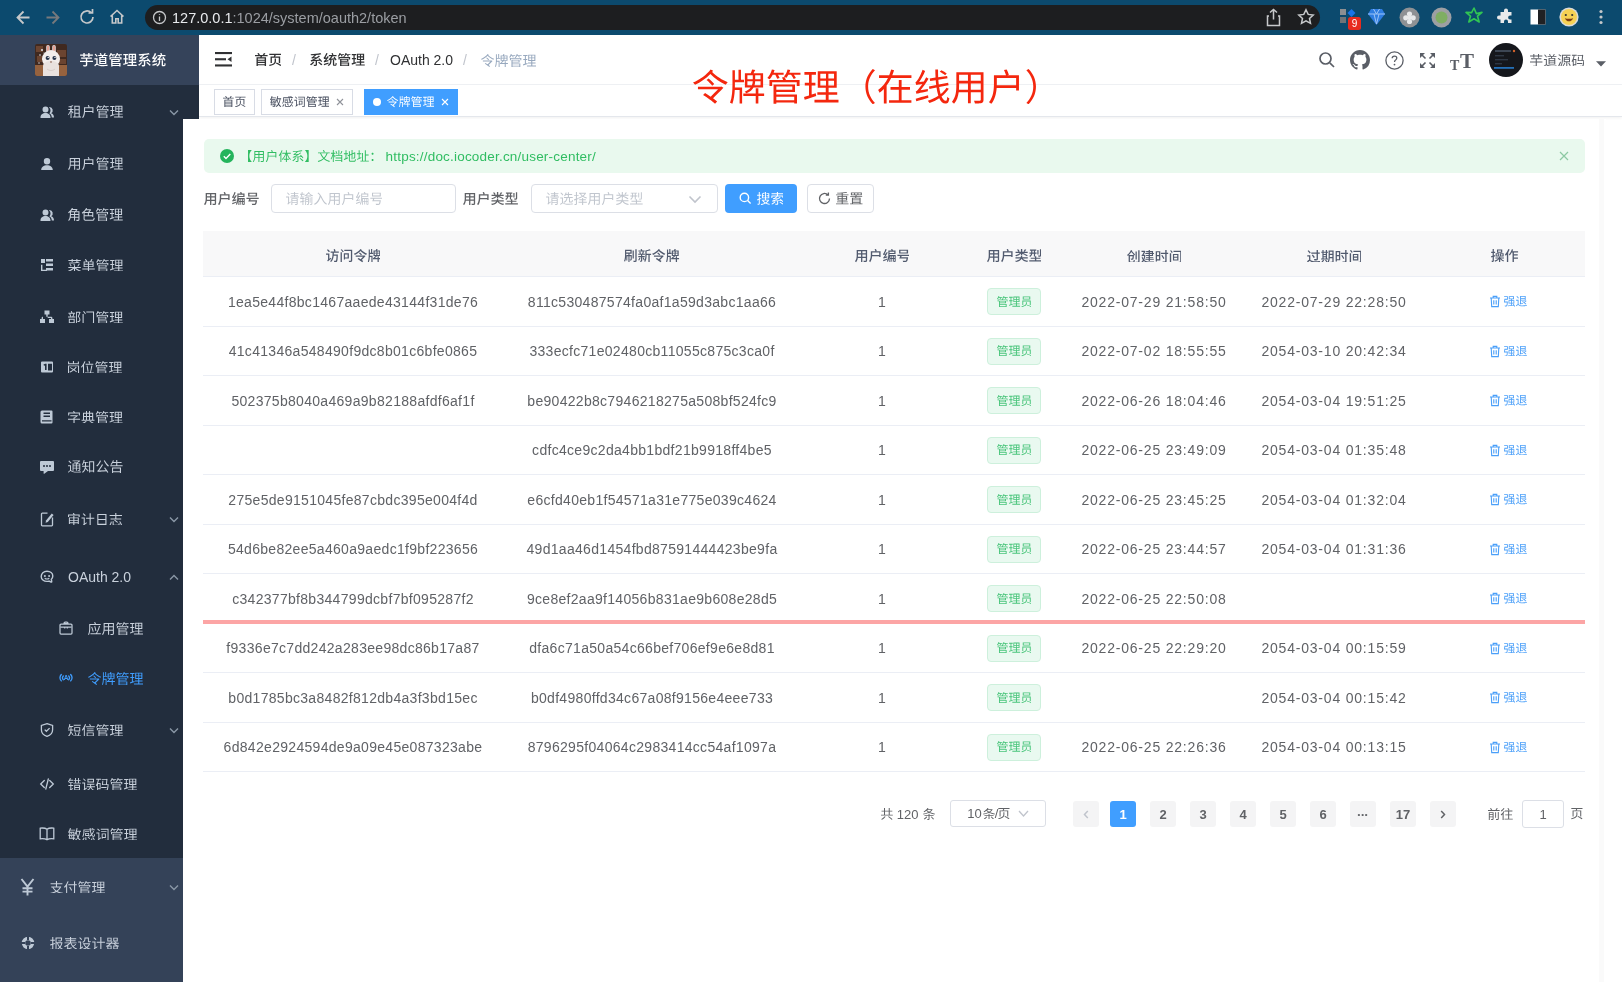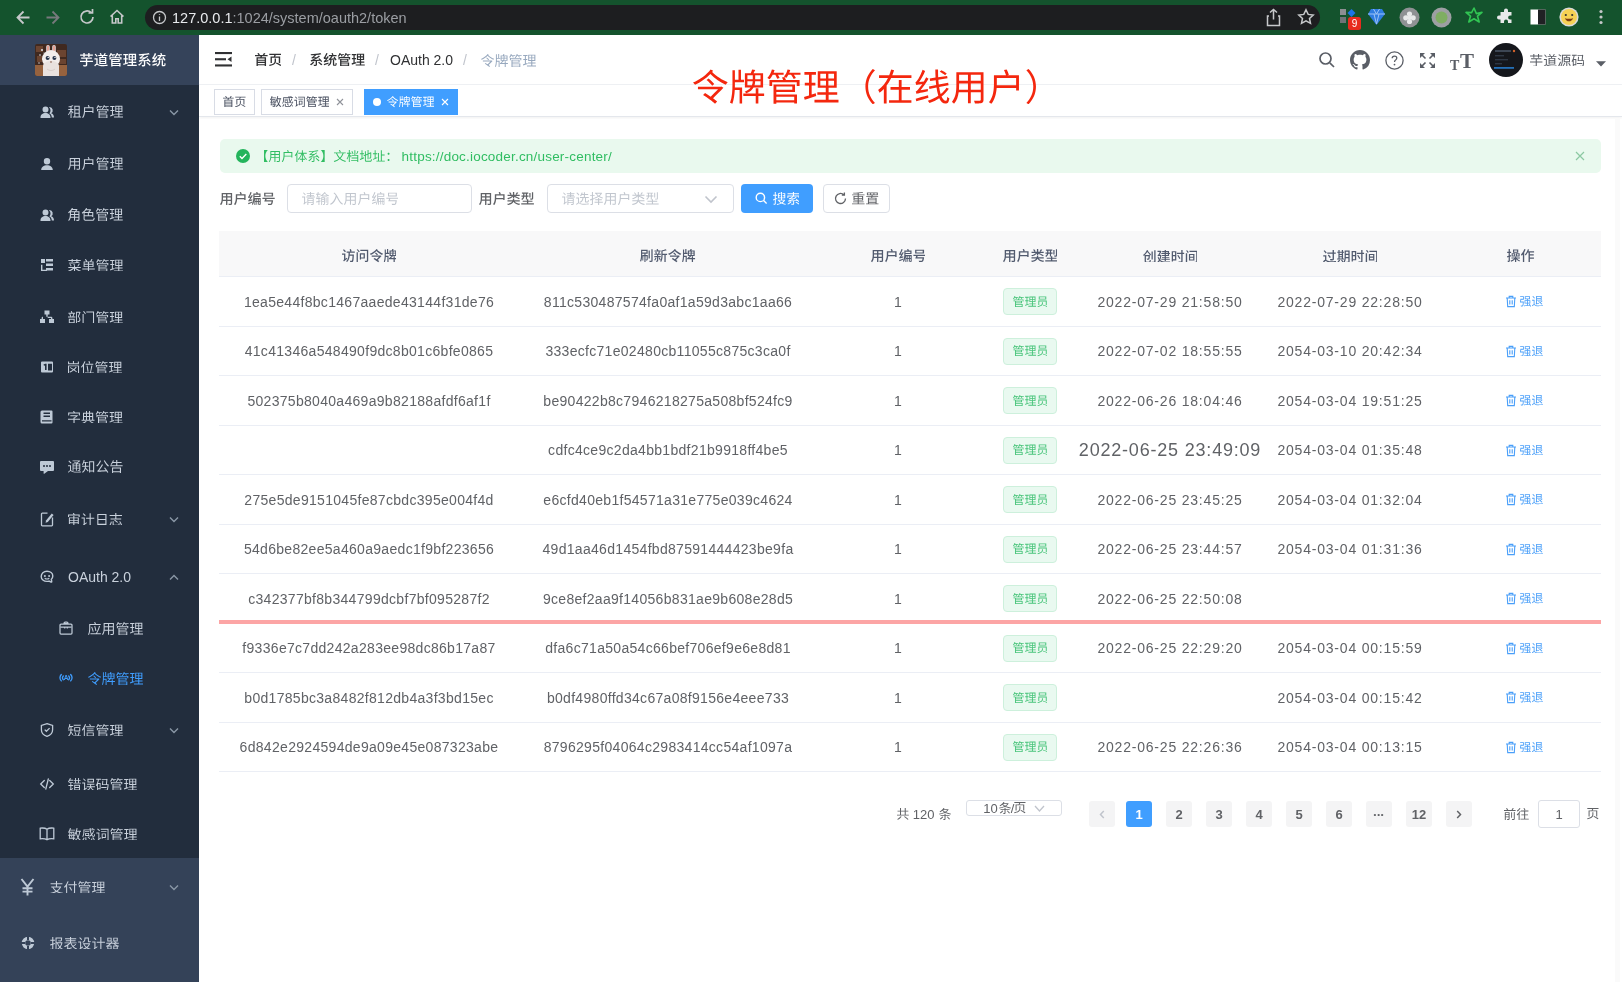--- a/index.html
+++ b/index.html
@@ -1,14 +1,14 @@
 <!DOCTYPE html>
 <html><head><meta charset="utf-8"><style>*{margin:0;padding:0;box-sizing:border-box}body{font-family:"Liberation Sans",sans-serif;width:1622px;height:982px;overflow:hidden;background:#fff}.ab{position:absolute}.fx{display:flex;align-items:center}</style></head><body>
 <div class="ab" style="left:0;top:0;width:1622px;height:982px;overflow:hidden">
-    <div class="ab" style="left:0;top:0;width:1622px;height:35px;background:#14532d">
+    <div class="ab" style="left:0;top:0;width:1622px;height:35px;background:#0c4a6e">
       <svg class="ab" style="left:12px;top:8px" width="19" height="19" viewBox="0 0 19 19">
         <path d="M11.5 3.5 5.5 9.5l6 6M5.5 9.5h12" stroke="#c6c8ca" stroke-width="1.8" fill="none"></path>
       </svg>
       <svg class="ab" style="left:45px;top:8px" width="19" height="19" viewBox="0 0 19 19">
         <path d="M7.5 3.5l6 6-6 6M13.5 9.5h-12" stroke="#77797c" stroke-width="1.8" fill="none"></path>
       </svg>
       <svg class="ab" style="left:78px;top:8px" width="18" height="18" viewBox="0 0 18 18">
         <path d="M15 9a6 6 0 1 1-1.8-4.3M14.5 1v4h-4" stroke="#c6c8ca" stroke-width="1.7" fill="none"></path>
       </svg>
       <svg class="ab" style="left:108px;top:8px" width="18" height="18" viewBox="0 0 18 18">
@@ -442,21 +442,21 @@
         <svg style="margin-left:7px;display:block" width="8" height="8" viewBox="0 0 8 8">
           <path d="M1 1l6 6M7 1l-6 6" stroke="#fff" stroke-width="1.1"></path>
         </svg>
       </div>
     </div>
     <div class="ab" style="left:693px;top:69px">
       <svg style="display:block;" width="342.99" height="35.22" viewBox="35 -856 9270 952">
         <use href="#r21" fill="#f4270e"></use>
       </svg>
     </div>
-    <div class="ab" style="left:199px;top:119px;width:1423px;height:863px;background:#fff">
+    <div class="ab" style="left:183px;top:119px;width:1423px;height:863px;background:#fff">
       <div class="ab" style="left:1416px;top:0;width:5px;height:863px;background:#fafafa"></div>
       <div class="ab fx" style="left:21px;top:20px;width:1381px;height:34px;background:#e9f9ee;border-radius:5px">
         <svg style="margin-left:16px;display:block" width="14" height="14" viewBox="0 0 14 14">
           <circle cx="7" cy="7" r="7" fill="#24b45c"></circle>
           <path d="m3.8 7.2 2.2 2.2 4.3-4.3" stroke="#fff" stroke-width="1.4" fill="none"></path>
         </svg>
         <div style="margin-left:14px">
           <svg style="display:block;" width="125.58" height="12.13" viewBox="666 -847 9660 933">
             <use href="#r22" fill="#30bd62"></use>
           </svg>
@@ -611,21 +611,21 @@
       <div class="ab" style="left:20px;top:306.5px;width:1382px;height:49.5px;border-bottom:1px solid #ebeef5">
         <div class="ab fx" style="left:289px;top:0;width:320px;height:49px;justify-content:center;color:#606266;font-size:14px;letter-spacing:.3px">cdfc4ce9c2da4bb1bdf21b9918ff4be5</div>
         <div class="ab fx" style="left:629px;top:0;width:100px;height:49px;justify-content:center;color:#606266;font-size:14px">1</div>
         <div class="ab fx" style="left:761px;top:0;width:100px;height:49px;justify-content:center">
           <div class="fx" style="height:27px;padding:0 9px;background:#e9f9f0;border:1px solid #cdf0dc;border-radius:4px">
             <svg style="display:block;" width="34.72" height="11.14" viewBox="43 -844 2893 928">
               <use href="#r34" fill="#47c479"></use>
             </svg>
           </div>
         </div>
-        <div class="ab fx" style="left:851px;top:0;width:200px;height:49px;justify-content:center;color:#606266;font-size:18px;letter-spacing:.8px">2022-06-25 23:49:09</div>
+        <div class="ab fx" style="left:851px;top:0;width:200px;height:49px;justify-content:center;color:#606266;font-size:14px;letter-spacing:.8px">2022-06-25 23:49:09</div>
         <div class="ab fx" style="left:1031px;top:0;width:200px;height:49px;justify-content:center;color:#606266;font-size:14px;letter-spacing:.8px">2054-03-04 01:35:48</div>
         <div class="ab fx" style="left:1252px;top:0;width:100px;height:49px;justify-content:center;padding-left:5px">
           <svg style="display:block;margin-right:3px" width="12" height="13" viewBox="0 0 12 13">
             <path d="M1 3h10M4.2 3V1.4h3.6V3M2.2 3l.5 8.6h6.6L9.8 3M4.8 5.2v4.2M7.2 5.2v4.2" stroke="#4a9ff9" stroke-width="1.1" fill="none"></path>
           </svg>
           <svg style="display:block;" width="23.00" height="10.66" viewBox="47 -800 1917 888">
             <use href="#r35" fill="#4a9ff9"></use>
           </svg>
         </div>
       </div>
@@ -761,21 +761,21 @@
       </div>
       <div class="ab fx" style="left:698px;top:681px;height:28px">
         <svg style="display:block;" width="11.80" height="11.86" viewBox="48 -831 908 912">
           <use href="#r36" fill="#606266"></use>
         </svg>
         <span style="color:#606266;font-size:13px;margin:0 4px"> 120 </span>
         <svg style="display:block;" width="12.08" height="11.93" viewBox="35 -842 929 918">
           <use href="#r37" fill="#606266"></use>
         </svg>
       </div>
-      <div class="ab fx" style="left:767px;top:681px;width:96px;height:16px;border:1px solid #dcdfe6;border-radius:3px;justify-content:center">
+      <div class="ab fx" style="left:767px;top:681px;width:96px;height:27px;border:1px solid #dcdfe6;border-radius:3px;justify-content:center">
         <span style="color:#606266;font-size:13px;margin-right:1px">10</span>
         <svg style="display:block;" width="12.08" height="11.93" viewBox="35 -842 929 918">
           <use href="#r37" fill="#606266"></use>
         </svg>
         <span style="color:#606266;font-size:13px">/</span>
         <svg style="display:block;" width="11.50" height="11.28" viewBox="50 -785 885 868">
           <use href="#r38" fill="#606266"></use>
         </svg>
         <svg style="display:block;margin-left:8px" width="11" height="7" viewBox="0 0 11 7">
           <path d="m1 1 4.5 5L10 1" stroke="#c0c4cc" stroke-width="1.3" fill="none"></path>
@@ -801,21 +801,21 @@
       <div class="ab fx" style="left:1087px;top:681px;width:26px;height:26px;margin-top:1px;background:#f4f4f5;border-radius:3px;justify-content:center">
         <span style="color:#606266;font-size:13px;font-weight:bold">5</span>
       </div>
       <div class="ab fx" style="left:1127px;top:681px;width:26px;height:26px;margin-top:1px;background:#f4f4f5;border-radius:3px;justify-content:center">
         <span style="color:#606266;font-size:13px;font-weight:bold">6</span>
       </div>
       <div class="ab fx" style="left:1167px;top:681px;width:26px;height:26px;margin-top:1px;background:#f4f4f5;border-radius:3px;justify-content:center">
         <span style="color:#606266;font-size:8px;letter-spacing:.8px">•••</span>
       </div>
       <div class="ab fx" style="left:1207px;top:681px;width:26px;height:26px;margin-top:1px;background:#f4f4f5;border-radius:3px;justify-content:center">
-        <span style="color:#606266;font-size:13px;font-weight:bold">12</span>
+        <span style="color:#606266;font-size:13px;font-weight:bold">17</span>
       </div>
       <div class="ab fx" style="left:1247px;top:681px;width:26px;height:26px;margin-top:1px;background:#f4f4f5;border-radius:3px;justify-content:center">
         <svg width="12" height="13" viewBox="0 0 12 13" style="display:block">
           <path d="M4.2 3 7.5 6.5 4.2 10" stroke="#606266" stroke-width="1.5" fill="none"></path>
         </svg>
       </div>
       <div class="ab fx" style="left:1305px;top:681px;height:28px">
         <svg style="display:block;" width="24.77" height="12.02" viewBox="53 -845 1905 925">
           <use href="#r39" fill="#606266"></use>
         </svg>

